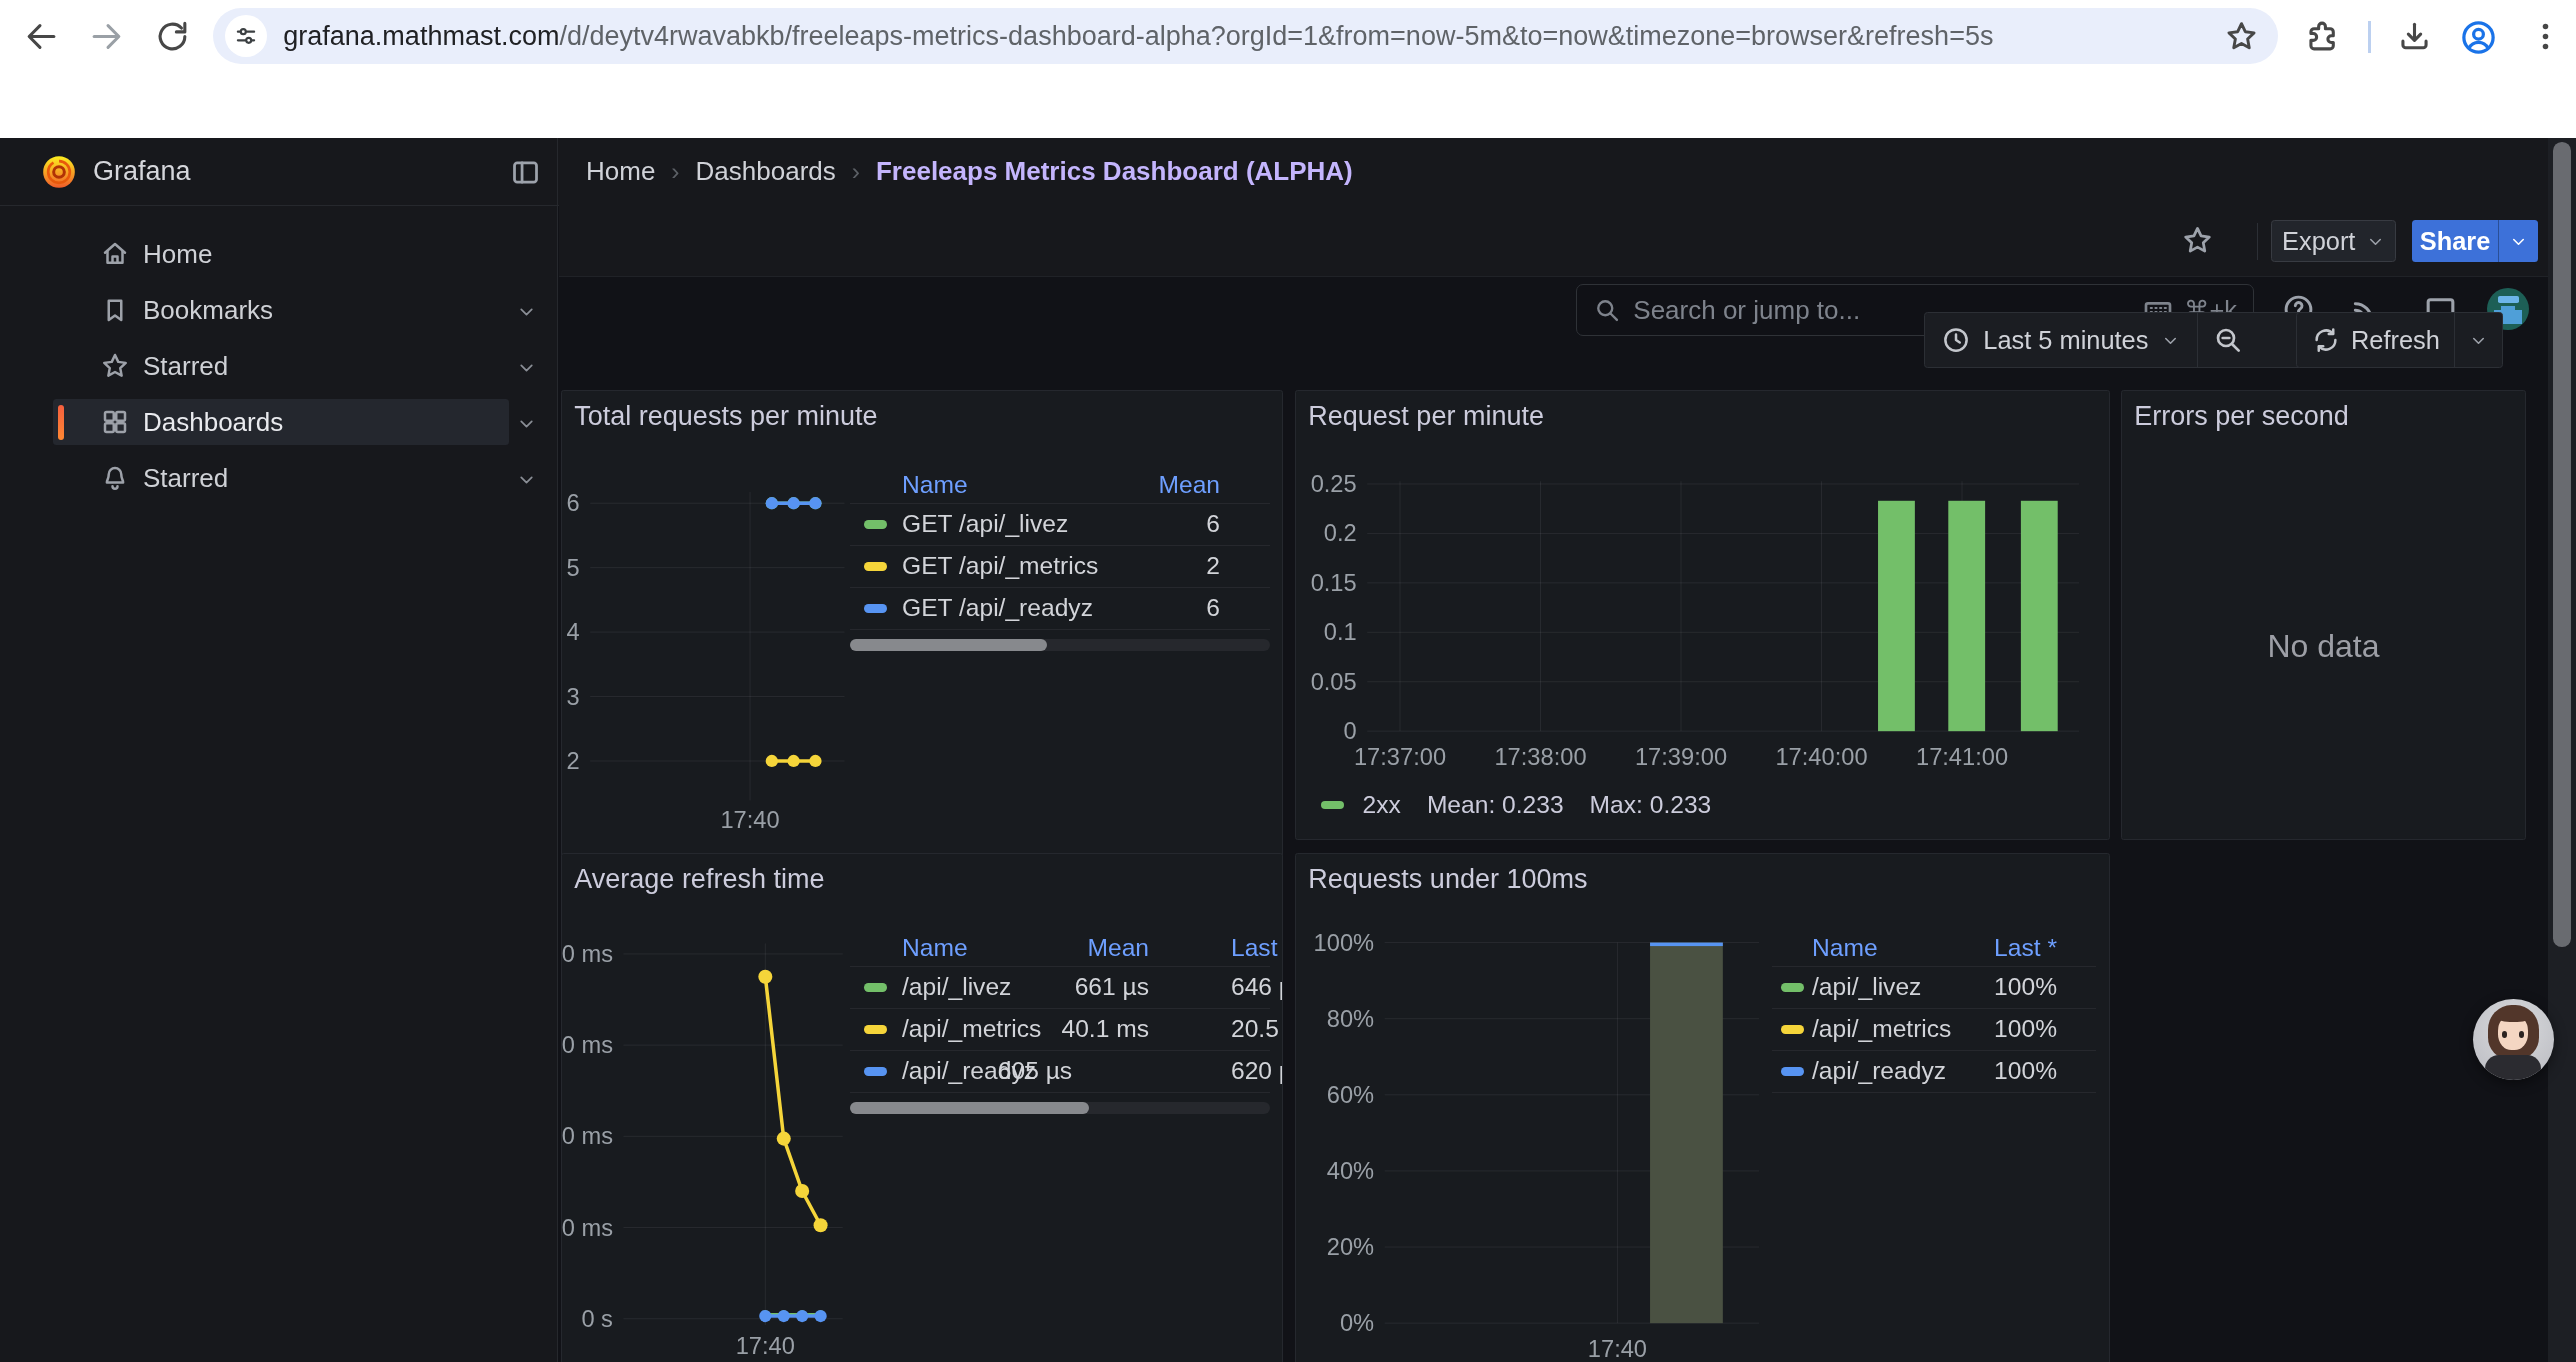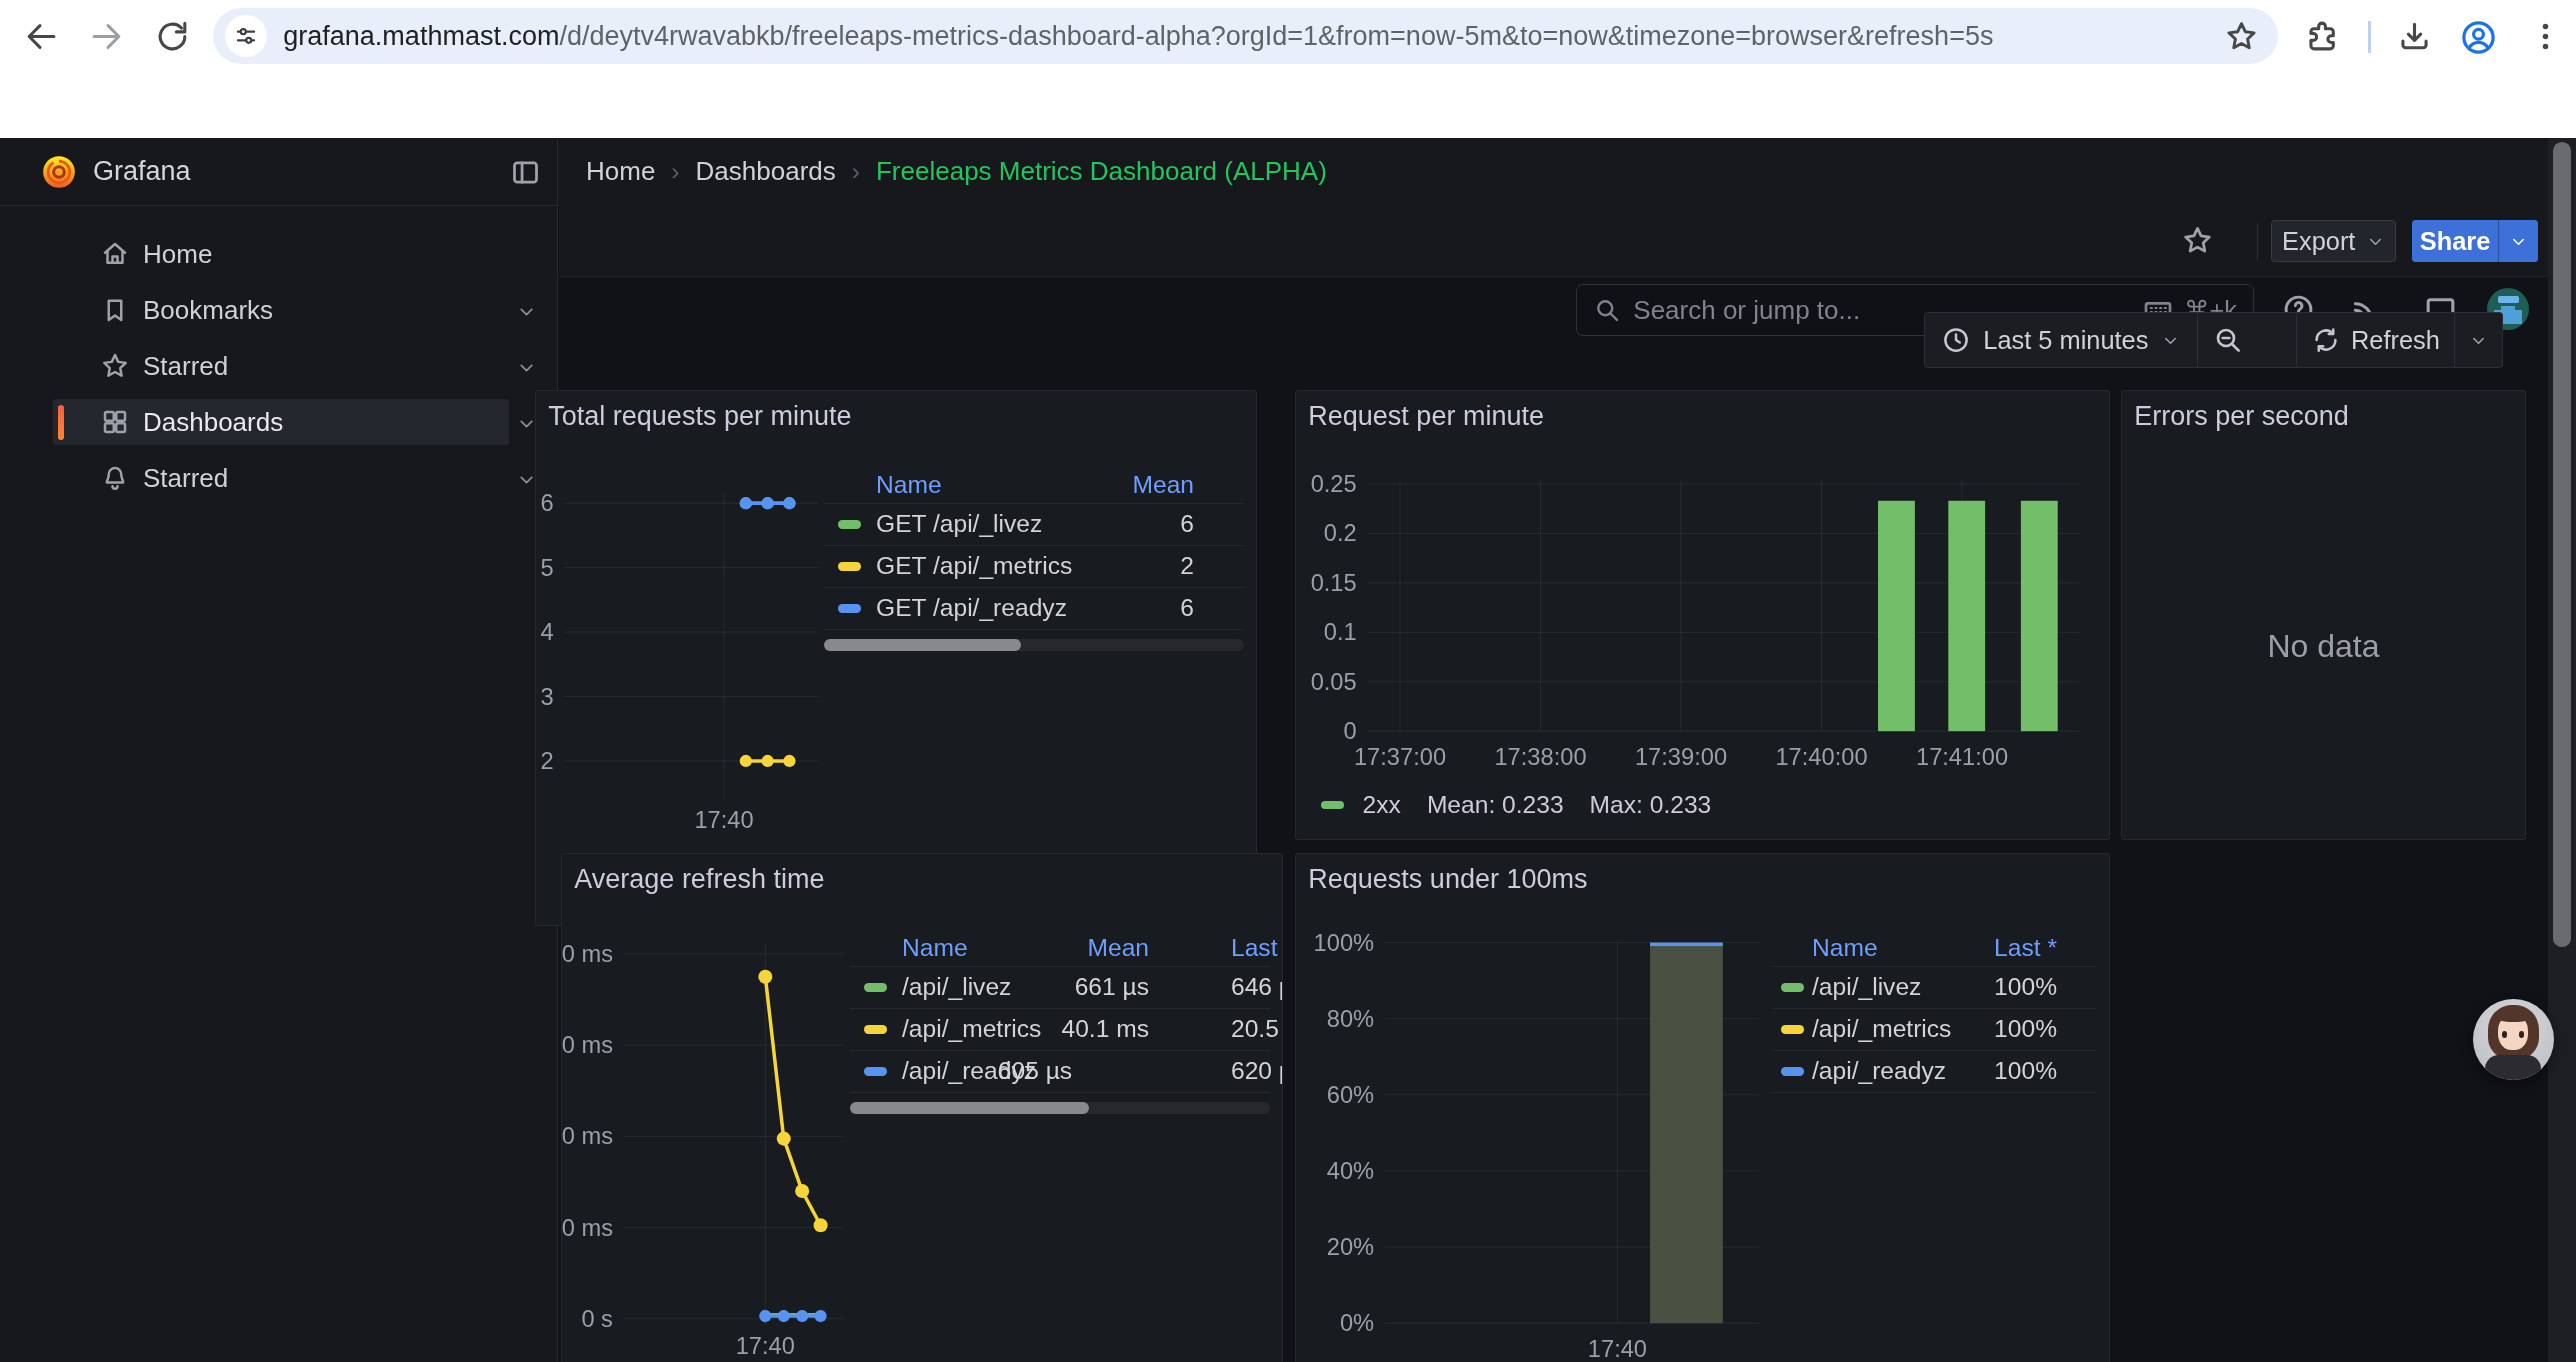--- a/index.html
+++ b/index.html
@@ -25,21 +25,21 @@
 
   
   .ghead { position:absolute; left:0; top:138px; width:2576px; height:68px; background:#17181c;
     border-bottom:0.9px solid #26282d; }
   .gbrand { position:absolute; left:0; top:0; width:558px; height:67px; border-right:0.9px solid #26282d; }
   .sidebar { position:absolute; left:0; top:205px; width:558px; height:1157px; background:#17181c;
     border-right:0.9px solid #26282d; }
   .subbar { position:absolute; left:559px; top:205px; width:2017px; height:72px; background:#17181c;
     border-bottom:0.9px solid #202227; }
   .crumb { font-size:26px; color:#d0d2d8; white-space:nowrap; }
-  .crumb.current { color:#22c55e; }
+  .crumb.current { color:#c4b5fd;font-weight:bold; }
   .crumbsep { font-size:24.6px; color:#5c6066; }
   .gsearch { position:absolute; left:1576px; top:146px; width:678px; height:52px; background:#101116;
     border:0.9px solid #2f3237; border-radius:7px; display:flex; align-items:center; color:#7e838c; }
   .gsearch .ph { font-size:26px; margin-left:12.3px; flex:1 1 auto; }
   .hicon { position:absolute; top:154px; color:#9da2ab; }
   .gavatar { position:absolute; left:2487px; top:150px; width:42px; height:42px; border-radius:50%;
     background:#1d5f56; overflow:hidden; }
   .gavatar .px1 { position:absolute; left:10.5px; top:8px; width:21px; height:7px; background:#6db5ea; border-radius:1.8px; }
   .gavatar .px2 { position:absolute; left:7px; top:22px; width:28px; height:14px; background:#4f9fd8; }
   .gavatar .px3 { position:absolute; left:14px; top:18.4px; width:14px; height:7px; background:#4f9fd8; }
@@ -406,21 +406,21 @@
       </span>
     <span style="margin-left:10px">Refresh</span>
     <span class="sep" style="margin-left:14px"></span>
     <span class="i" style="width:19px;height:19px;margin:0 auto;color:#9da2ab">
         <svg viewBox="0 0 24 24" fill="none" stroke="currentColor" stroke-width="2" stroke-linecap="round" stroke-linejoin="round">
           <path d="M6 9.5l6 6 6-6"></path>
         </svg>
       </span>
   </div>
 
-  <div class="panel" style="left:535px;top:390px;width:722px;height:536px">
+  <div class="panel" style="left:561px;top:390px;width:722px;height:536px">
     <div class="ptitle">Total requests per minute</div>
     <div>
         <svg width="721" height="448" style="position: absolute; left: 0px; top: 0px;" viewBox="0 0 822 511">
           <line x1="32" y1="128.0098141574441" x2="322" y2="128.0098141574441" stroke="rgba(204,204,220,0.10)" stroke-width="1"></line>
           <text x="20" y="128.0098141574441" text-anchor="end" dominant-baseline="central" fill="#9aa0a7" font-size="27">6</text>
           <line x1="32" y1="201.5115890582585" x2="322" y2="201.5115890582585" stroke="rgba(204,204,220,0.10)" stroke-width="1"></line>
           <text x="20" y="201.5115890582585" text-anchor="end" dominant-baseline="central" fill="#9aa0a7" font-size="27">5</text>
           <line x1="32" y1="275.0133639590729" x2="322" y2="275.0133639590729" stroke="rgba(204,204,220,0.10)" stroke-width="1"></line>
           <text x="20" y="275.0133639590729" text-anchor="end" dominant-baseline="central" fill="#9aa0a7" font-size="27">4</text>
           <line x1="32" y1="348.5151388598872" x2="322" y2="348.5151388598872" stroke="rgba(204,204,220,0.10)" stroke-width="1"></line>

